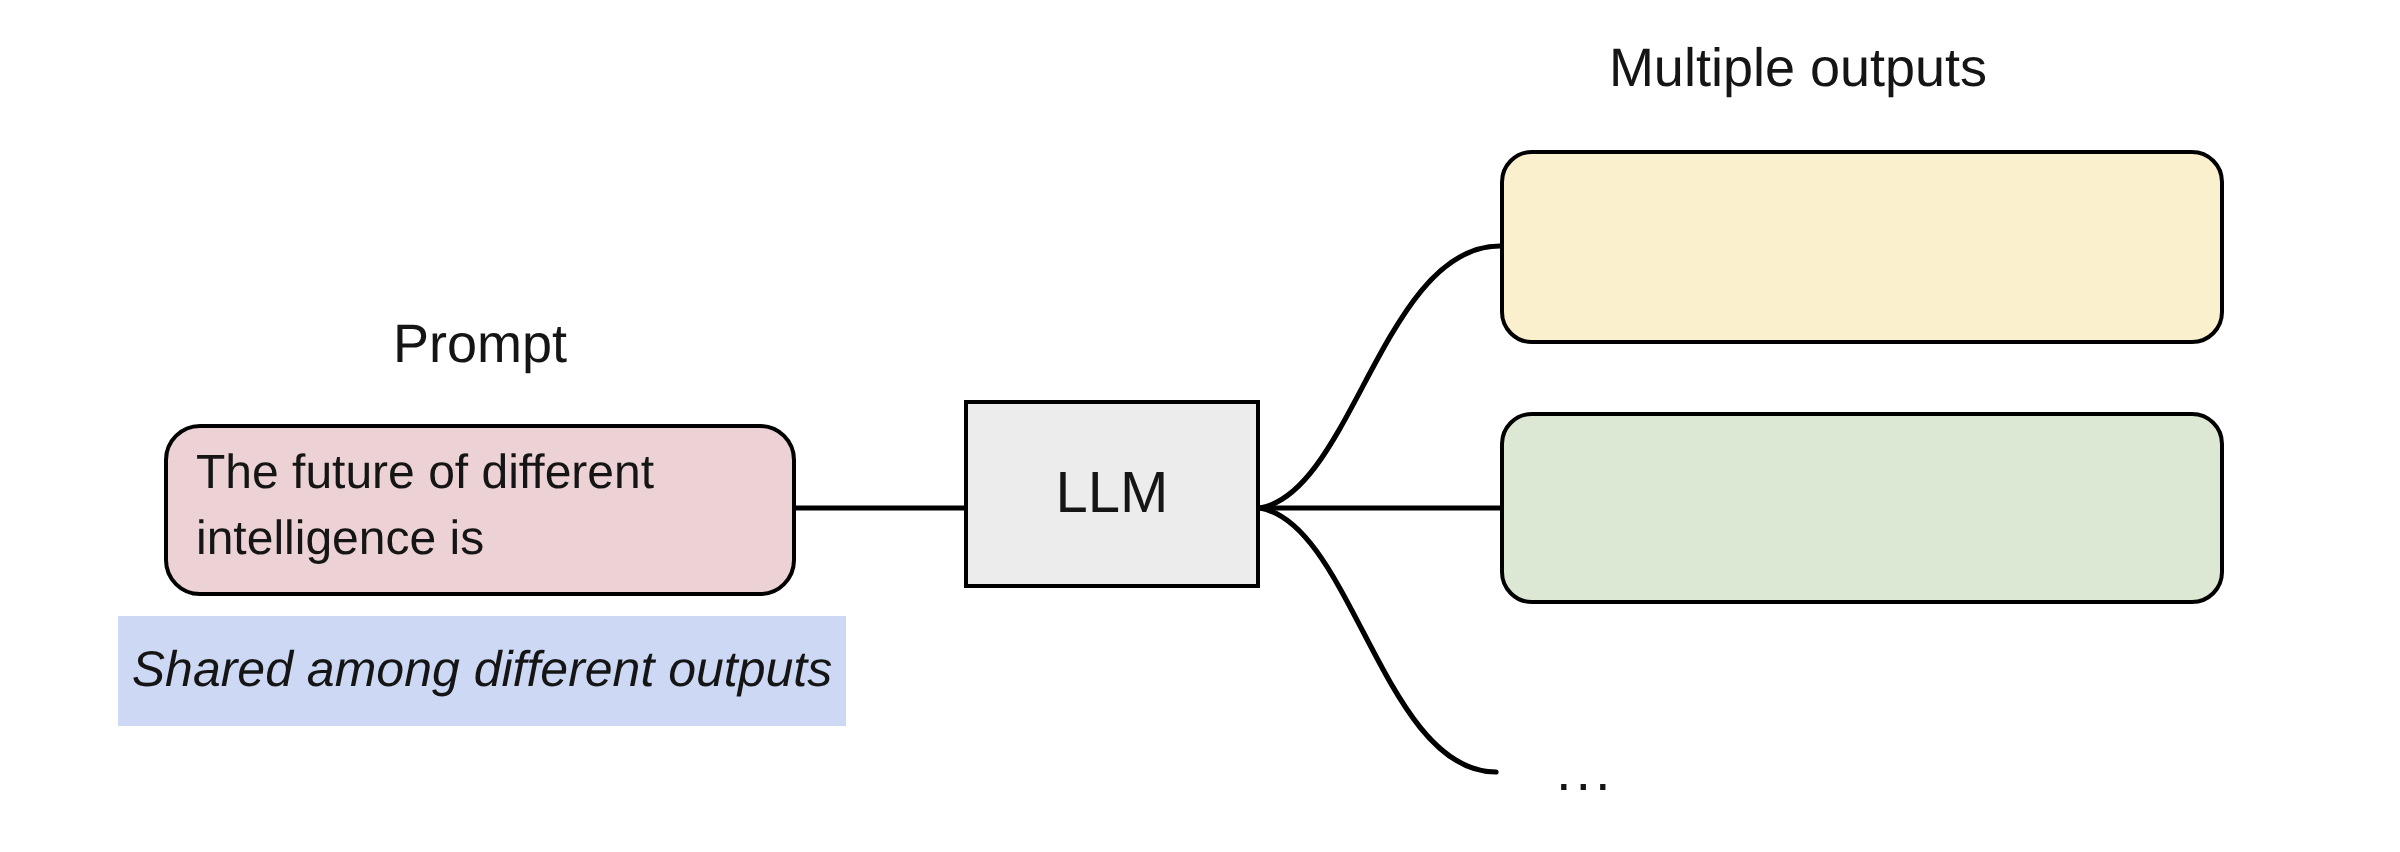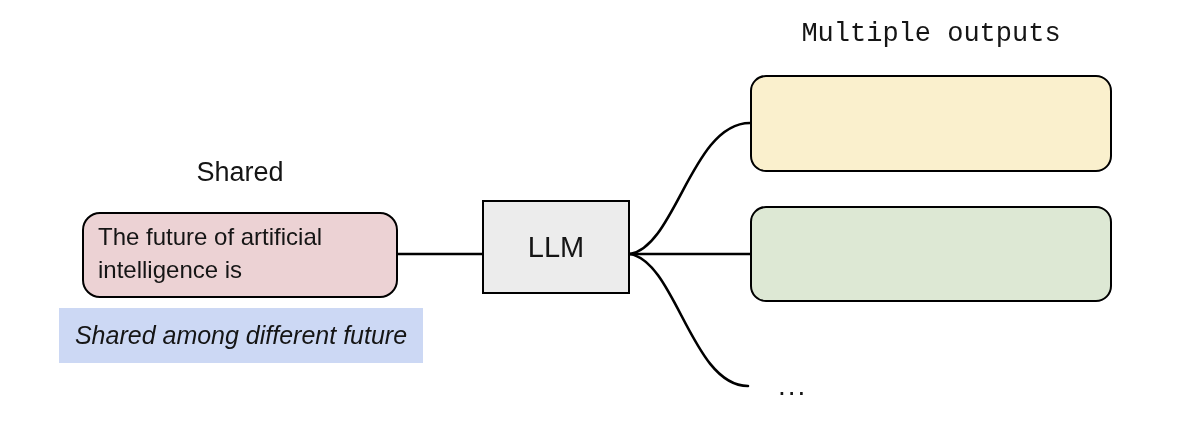--- a/index.html
+++ b/index.html
@@ -12,21 +12,21 @@
     overflow: hidden;
   }
   .label {
     position: absolute;
     font-size: 27px;
     color: #151515;
     text-align: center;
     white-space: nowrap;
   }
   .prompt-label { left: 82px; top: 157px; width: 316px; }
-  .outputs-label { left: 750px; top: 19px; width: 362px; font-family: Liberation Mono, monospace; }
+  .outputs-label { left: 718px; top: 19px; width: 362px; }
   .prompt-box {
     position: absolute;
     left: 82px; top: 212px;
     width: 316px; height: 86px;
     box-sizing: border-box;
     background: var(--prompt-fill, #ecd2d4);
     border: 2.5px solid var(--stroke, #000);
     border-radius: 18px;
     display: flex;
     align-items: center;
@@ -101,29 +101,29 @@
 
 <div class="canvas">
 
   <svg class="connectors" viewBox="0 0 1200 426" xmlns="http://www.w3.org/2000/svg">
     <line x1="398" y1="254" x2="482" y2="254"></line>
     <line x1="630" y1="254" x2="750" y2="254"></line>
     <path d="M 630 254 C 676 246 692 123 750 123"></path>
     <path d="M 630 254 C 676 262 692 386 748 386"></path>
   </svg>
 
-  <div class="label prompt-label">Shared</div>
+  <div class="label prompt-label">Prompt</div>
 
   <div class="prompt-box">
-    <div class="box-text">The future of artificial
+    <div class="box-text">The future of different
 intelligence is</div>
   </div>
 
   <div class="note-highlight">
-    <span class="note-text">Shared among different future</span>
+    <span class="note-text">Shared among different outputs</span>
   </div>
 
   <div class="llm-box">LLM</div>
 
   <div class="label outputs-label">Multiple outputs</div>
 
   <div class="output-box top"></div>
 
   <div class="output-box bottom"></div>
 

